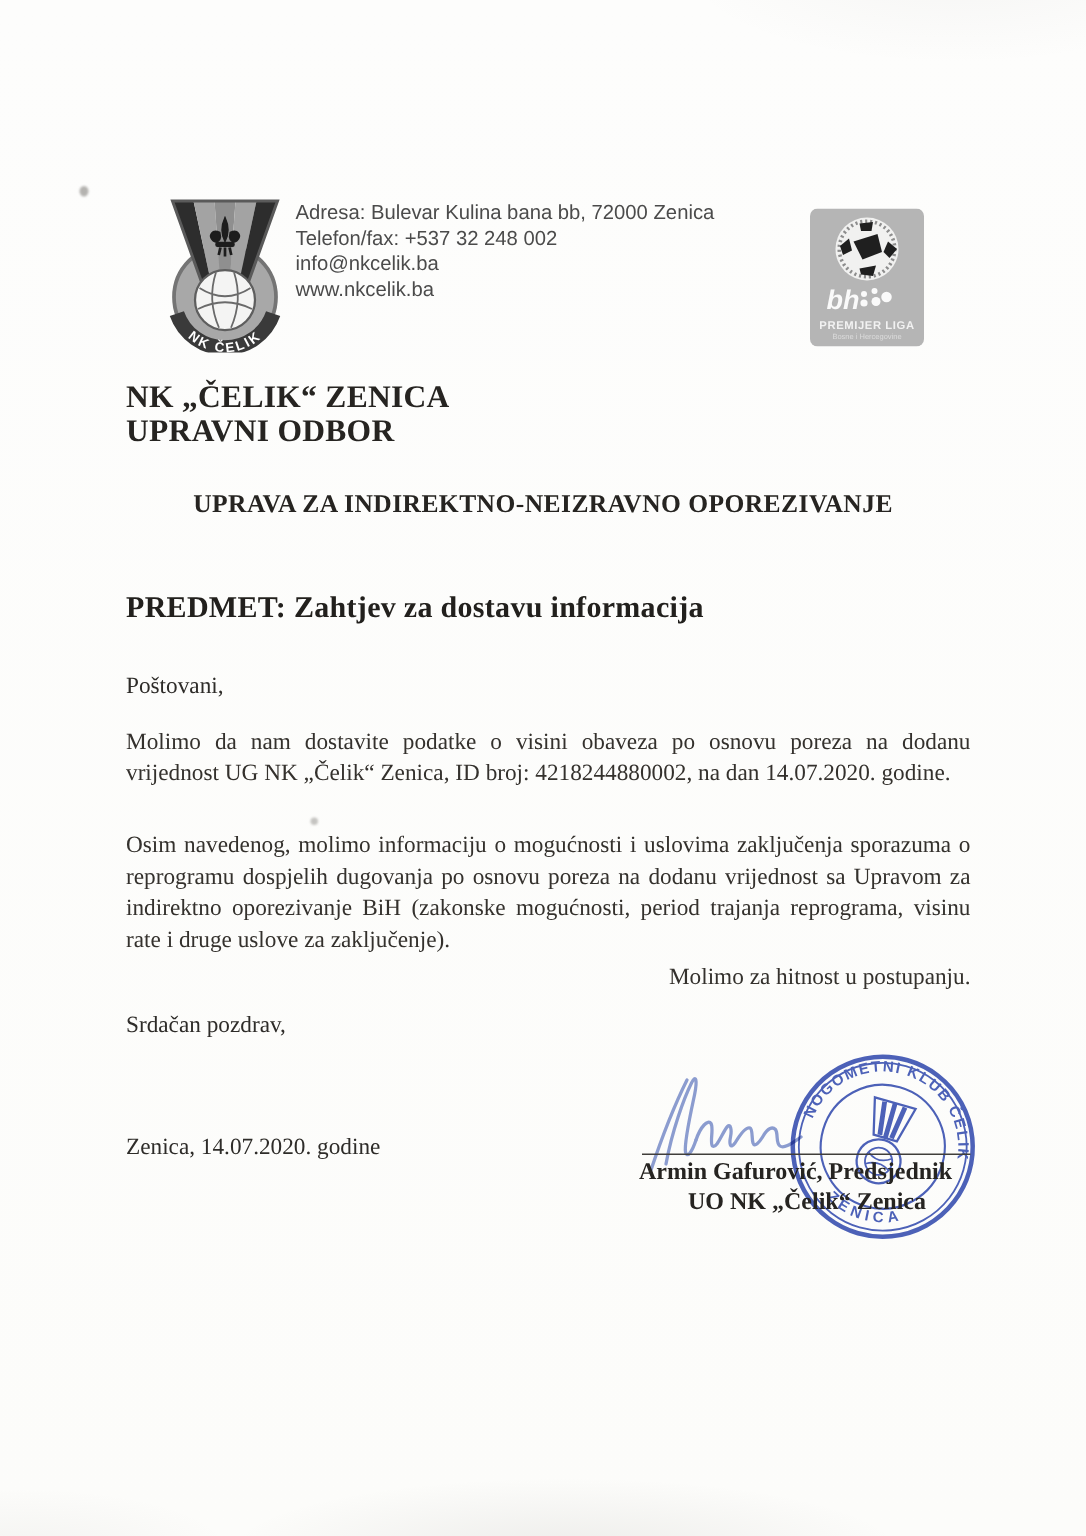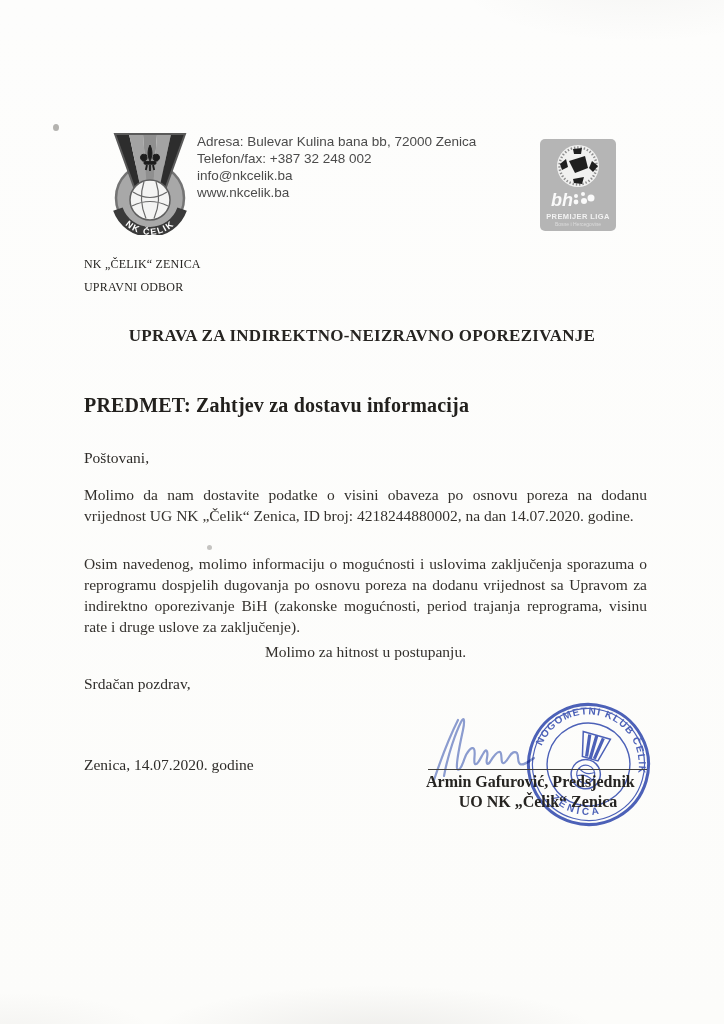--- a/index.html
+++ b/index.html
@@ -19,26 +19,26 @@
   .s2 { left:207px; top:545px; width:5px; height:5px; opacity:.5; }
 
   
   .crest-logo   { left:104px; top:129px; width:92px;  height:106px; }
   .head-text    { left:197px; top:129px; width:340px; }
   .club-name    { font-family:"Liberation Sans","DejaVu Sans",sans-serif; font-size:26px; color:#3c3c3c; letter-spacing:0.2px; white-space:nowrap; }
   .head-lines   { margin-top:4px; font-family:Liberation Sans, sans-serif; font-size:13.5px; line-height:17px; color:#4b4b4b; }
   .league-badge { left:540px; top:139px; width:76px; height:92px; }
 
   
-  .sender-block { left:84px; top:253px; font-weight:normal; font-size:12px; line-height:23px; letter-spacing:.2px; color:#262421; }
+  .sender-block { left:84px; top:253px; font-weight:bold; font-size:21px; line-height:23px; letter-spacing:.2px; color:#262421; }
   .recipient    { left:0; top:326px; width:724px; text-align:center; font-weight:bold; font-size:17px; letter-spacing:.3px; color:#262421; }
   .subject      { left:84px; top:394px; font-weight:bold; font-size:20px; letter-spacing:.2px; color:#22201d; }
   .salutation   { left:84px; top:449px; font-size:15.5px; }
   .para         { left:84px; width:563px; font-size:15.5px; line-height:21px; text-align:justify; color:#34312d; }
-  .p1 { top:484px; } .p2 { top:553px; } .p3 { top:641px; text-align:center; } .closing { left:84px; top:675px; font-size:15.5px; }
+  .p1 { top:484px; } .p2 { top:553px; } .p3 { top:641px; text-align:right; } .closing { left:84px; top:675px; font-size:15.5px; }
   .dateline     { left:84px; top:756px; font-size:15.5px; }
 
   
   .signature-svg { left:428px; top:706px; width:112px; height:76px; mix-blend-mode:multiply; opacity:.9; }
   .stamp-svg     { left:525px; top:701px; width:127px; height:127px; transform:rotate(16deg); opacity:.84; mix-blend-mode:multiply; }
   .sig-line      { left:428px; top:769px; width:219px; border-top:1.3px solid #403e3a; height:0; }
   .signer-name   { left:426px; top:773px; width:224px; font-weight:bold; font-size:16px; color:#262421; }
   .signer-org    { left:426px; top:793px; width:224px; text-align:center; font-weight:bold; font-size:16px; color:#262421; }
 </style>
 </head>
@@ -73,21 +73,21 @@
     <path id="crest-band" d="M13.9,80.1 A34,34 0 0 0 78.1,80.1" fill="none" stroke="#3a3a3a" stroke-width="10"></path>
     <path id="crest-ribbon" d="M13.3,84.5 A35.8,35.8 0 0 0 78.7,84.5" fill="none"></path>
     <text font-family="Liberation Sans, DejaVu Sans, sans-serif" font-size="9" font-weight="bold" fill="#ffffff" letter-spacing="1.5" text-anchor="middle">
       <textPath href="#crest-ribbon" startOffset="50%">NK ČELIK</textPath>
     </text>
   </svg>
 
   <div class="abs head-text">
     <div class="head-lines">
       <div>Adresa: Bulevar Kulina bana bb, 72000 Zenica</div>
-      <div>Telefon/fax: +387 32 248 002</div>
+      <div>Telefon/fax: +537 32 248 002</div>
       <div>info@nkcelik.ba</div>
       <div>www.nkcelik.ba</div>
     </div>
   </div>
 
   <svg class="abs league-badge" viewBox="0 0 76 92">
     <rect x="0" y="0" width="76" height="92" rx="5" fill="#b5b5b5"></rect>
     <circle cx="38" cy="27" r="21" fill="#f1f1f0"></circle>
     <circle cx="38" cy="27" r="18.5" fill="none" stroke="#8d8d8d" stroke-width="2.4" stroke-dasharray="1.4,1.9"></circle>
     <g fill="#1f1f1f">

